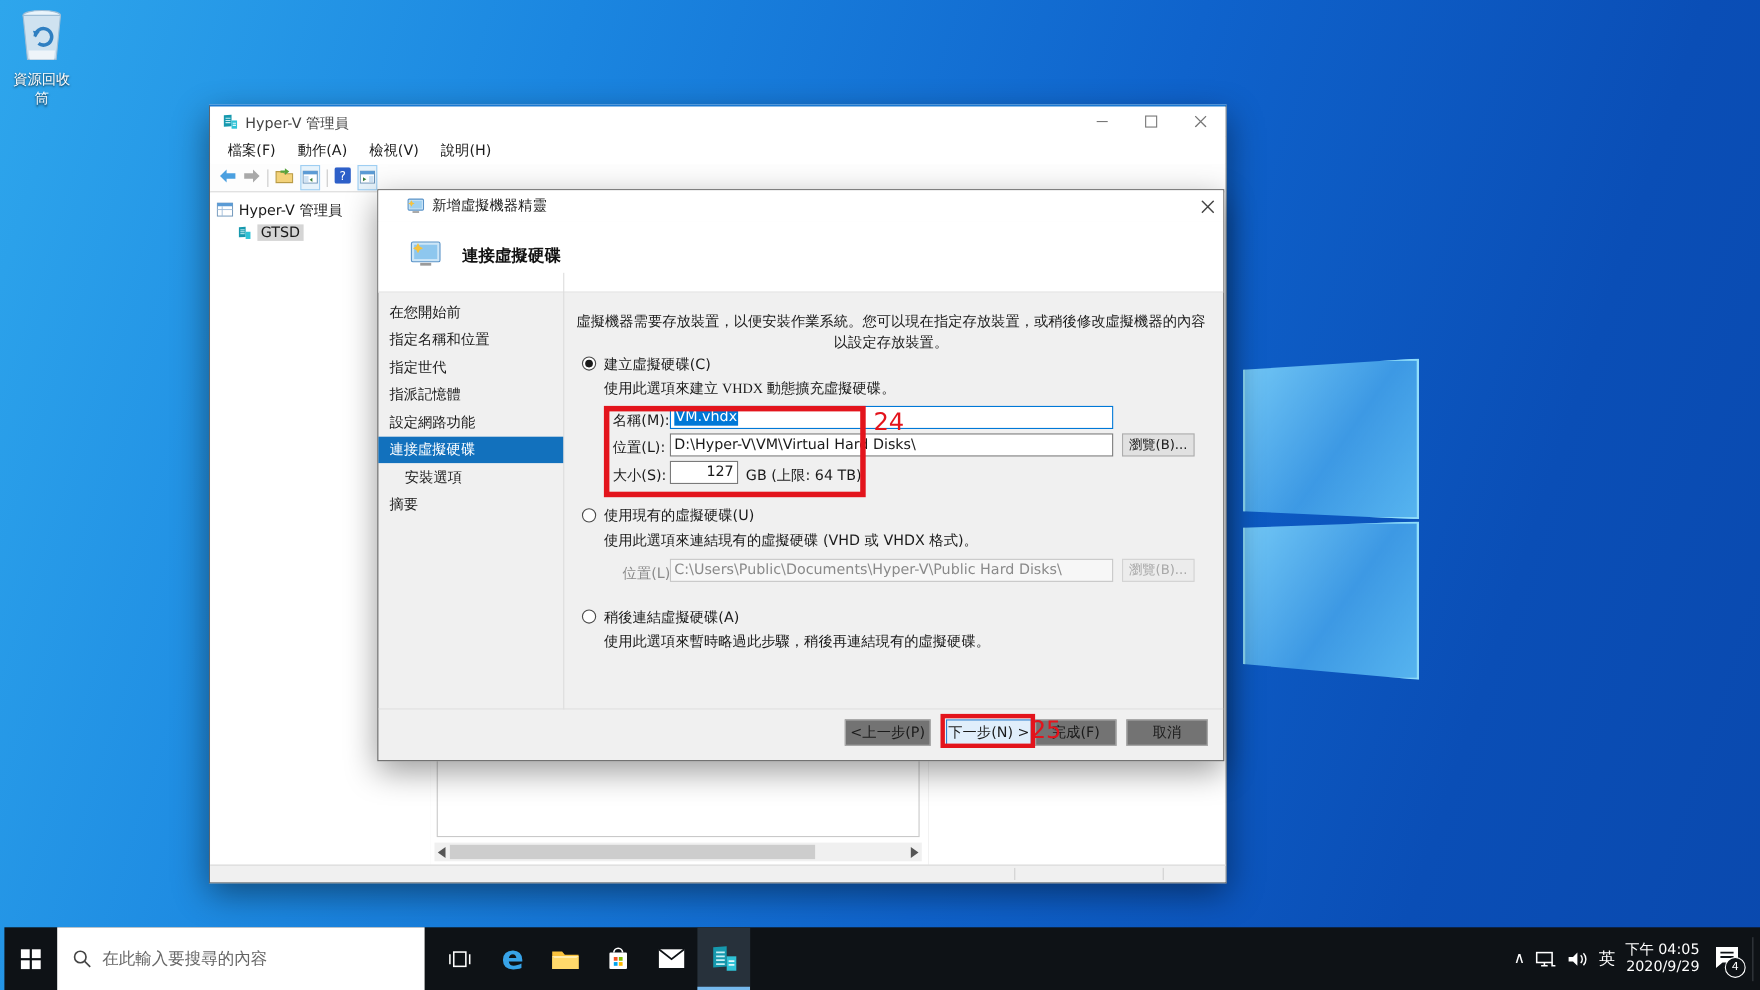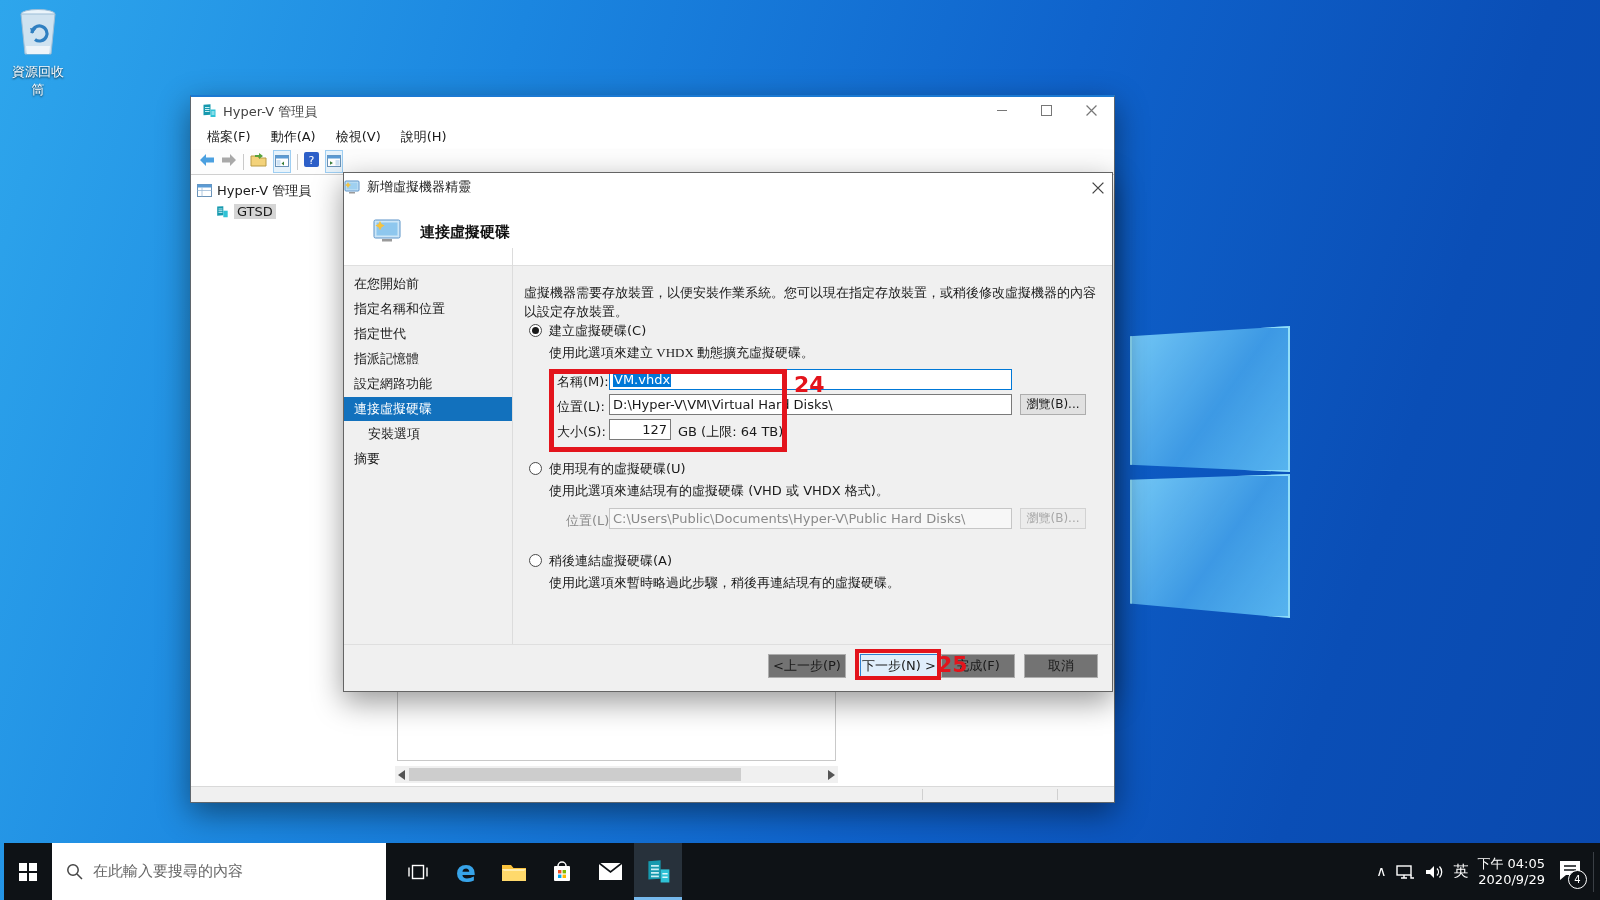--- a/index.html
+++ b/index.html
@@ -19,41 +19,41 @@
   .menubar{position:absolute;left:0;top:27px;right:0;height:25px;background:#fff;display:flex;align-items:center;}
   .menu-item{padding:0 10px;font-size:13px;color:#1a1a1a;}
   .toolbar{position:absolute;left:0;top:52px;right:0;height:25px;background:#fdfdfd;border-bottom:1px solid #d0d0d0;
     display:flex;align-items:center;gap:6px;padding-left:8px;}
   .tb-sep{width:1px;height:16px;background:#c9c9c9;}
   .treepanel{position:absolute;left:0;top:78px;width:200px;bottom:15px;background:#fff;border-right:1px solid #d9d9d9;}
   .statusbar{position:absolute;left:0;bottom:0;right:0;height:15px;background:#f0f0f0;border-top:1px solid #d9d9d9;}
   
   .dialog{position:absolute;left:343px;top:172px;width:768px;height:518px;background:#f0f0f0;
     border:1px solid #646464;box-shadow:0 10px 28px rgba(0,0,0,.4);}
-  .dlg-title{position:absolute;left:0;top:0;right:0;height:28px;background:#fff;display:flex;align-items:center;padding-left:0;gap:7px;}
+  .dlg-title{position:absolute;left:0;top:0;right:0;height:28px;background:#fff;display:flex;align-items:center;padding-left:26px;gap:7px;}
   .dlg-header{position:absolute;left:0;top:28px;right:0;height:64px;background:#fff;border-bottom:1px solid #dfdfdf;}
   .steps{position:absolute;left:0;top:75px;width:168px;bottom:46px;border-right:1px solid #dcdcdc;padding-top:24px;font-family:Liberation Mono, monospace;}
   .step{font-size:13px;color:#1a1a1a;padding:3px 0 3px 10px;margin-bottom:1px;}
   .step.sel{background:#1271bd;color:#fff;}
   .step.sub{padding-left:24px;}
   .content{position:absolute;left:168px;top:92px;right:0;bottom:46px;}
   .btnrow{position:absolute;left:0;right:0;bottom:0;height:46px;border-top:1px solid #dfdfdf;}
   .btn{position:absolute;top:9px;height:24px;background:#737373;border:1px solid #adadad;font-size:13px;color:#1a1a1a;
     display:flex;align-items:center;justify-content:center;box-sizing:border-box;}
   .btn.def{background:#e0eefb;border-color:#2f80d0;}
   .input{background:#fff;border:1px solid #7a7a7a;height:21px;box-sizing:border-box;font-size:13px;color:#1a1a1a;
     display:flex;align-items:center;padding:0 3px;overflow:hidden;white-space:nowrap;}
   .input.dis{background:#f7f7f7;border-color:#c6c6c6;color:#8a8a8a;}
   .minibtn{background:#e1e1e1;border:1px solid #adadad;height:21px;box-sizing:border-box;font-size:12px;color:#1a1a1a;
     display:flex;align-items:center;justify-content:center;}
   .minibtn.dis{background:#ececec;border-color:#d2d2d2;color:#a8a8a8;}
   .radio{width:13px;height:13px;border:1px solid #4a4a4a;border-radius:50%;background:#fff;box-sizing:border-box;position:relative;}
   .radio.on::after{content:"";position:absolute;left:2px;top:2px;width:7px;height:7px;border-radius:50%;background:#1a1a1a;}
   .redbox{position:absolute;border:5px solid #e3141c;box-sizing:border-box;}
-  .rednum{position:absolute;color:#e3141c;font-size:22px;font-weight:bold;}
+  .rednum{position:absolute;color:#e3141c;font-size:22px;font-weight:normal;}
   
   .taskbar{position:absolute;left:4px;bottom:0;width:1600px;height:57px;background:#0e1216;display:flex;align-items:stretch;}
   .tb-cell{width:48px;display:flex;align-items:center;justify-content:center;}
   .tb-cell.active{background:#27313b;box-shadow:inset 0 -3px 0 #76b9ed;}
   .searchbox{width:320px;background:#fff;display:flex;align-items:center;gap:10px;padding-left:14px;}
   .tray{margin-left:auto;display:flex;align-items:center;gap:9px;padding-right:10px;color:#fff;}
   .clock{font-size:13px;color:#fff;text-align:right;line-height:16px;}
   .badge{position:absolute;right:-5px;bottom:-4px;width:17px;height:17px;border-radius:50%;background:#0e1216;
     border:1.5px solid #fff;color:#fff;font-size:10px;display:flex;align-items:center;justify-content:center;}
   .tree-item{display:flex;align-items:center;gap:5px;font-size:13px;color:#1a1a1a;height:19px;}
@@ -218,21 +218,21 @@
       <div class="step">指定名稱和位置</div>
       <div class="step">指定世代</div>
       <div class="step">指派記憶體</div>
       <div class="step">設定網路功能</div>
       <div class="step sel">連接虛擬硬碟</div>
       <div class="step sub">安裝選項</div>
       <div class="step">摘要</div>
     </div>
 
     <div class="content">
-      <div class="abs txt" style="left:12px;top:18px;width:572px;line-height:19px;">虛擬機器需要存放裝置，以便安裝作業系統。您可以現在指定存放裝置，或稍後修改虛擬機器的內容以設定存放裝置。</div>
+      <div class="abs txt" style="left:12px;top:18px;width:572px;line-height:19px;text-align:center;">虛擬機器需要存放裝置，以便安裝作業系統。您可以現在指定存放裝置，或稍後修改虛擬機器的內容以設定存放裝置。</div>
 
       <div class="abs" style="left:17px;top:59px;">
           <div class="radio on"></div>
         </div>
       <div class="abs txt" style="left:37px;top:57px;">建立虛擬硬碟(C)</div>
       <div class="abs txt" style="left:37px;top:79px;font-family:Liberation Serif, serif;">使用此選項來建立 VHDX 動態擴充虛擬硬碟。</div>
 
       <div class="abs txt" style="left:45px;top:108px;">名稱(M):</div>
       <div class="input abs" style="left:97px;top:104px;width:403px;border:1px solid #0078d7;">
         <span style="background:#0078d7;color:#fff;padding:0 1px;">VM.vhdx</span>

